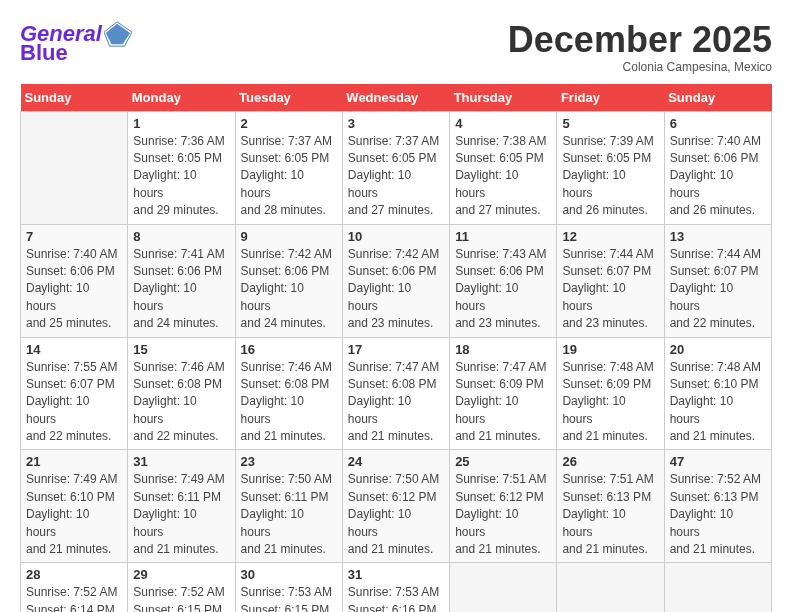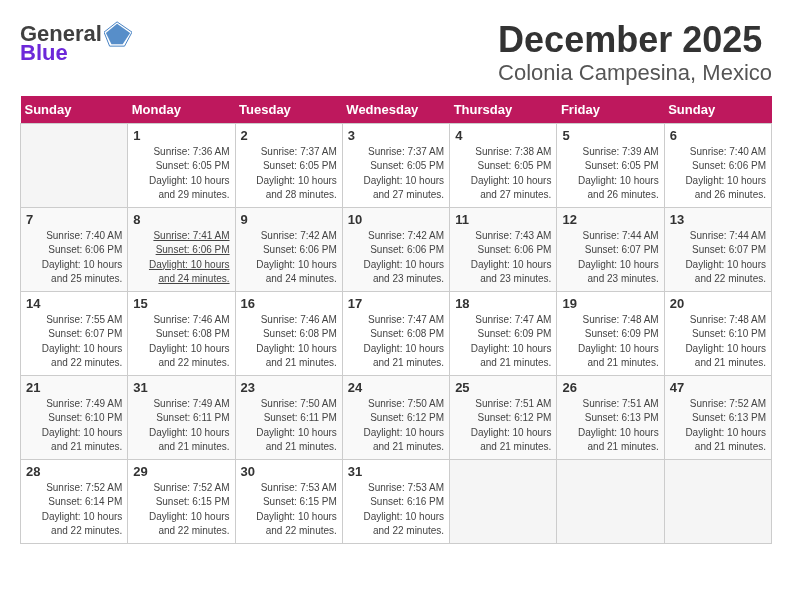--- a/index.html
+++ b/index.html
@@ -17,53 +17,54 @@
       margin-bottom: 10px;
     }
     .logo {
       display: flex;
       align-items: center;
       gap: 4px;
     }
     .logo-text-general {
       font-size: 22px;
       font-weight: bold;
-      color: #404040;
+      color: #6d28d9;
       line-height: 1;
+      font-style: italic;
     }
     .logo-text-blue {
       font-size: 22px;
       font-weight: bold;
       color: #6d28d9;
       line-height: 1;
     }
     .logo-icon {
       width: 28px;
       height: 28px;
     }
     .title-block {
-      text-align: left;
+      text-align: right;
     }
     .month-title {
       font-size: 36px;
       font-weight: bold;
       color: #333;
       line-height: 1.1;
     }
     .location-title {
-      font-size: 22px;
+      font-size: 12px;
       color: #555;
     }
     table {
       width: 100%;
       border-collapse: collapse;
       font-size: 11px;
     }
     thead tr th {
-      background-color: #be185d;
+      background-color: #ef4444;
       color: #fff;
       padding: 6px 4px;
       text-align: left;
       font-size: 13px;
       font-weight: bold;
     }
     tbody tr td {
       border: 1px solid #ccc;
       vertical-align: top;
       padding: 4px 5px;
@@ -77,23 +78,22 @@
     }
     .day-number {
       font-size: 13px;
       font-weight: bold;
       color: #333;
       display: block;
       margin-bottom: 2px;
     }
     .day-detail {
       color: #444;
-      font-size: 10px;
+      font-size: 12px;
       line-height: 1.45;
-      text-align: right;
     }
     .empty-cell {
       background: #f5f5f5 !important;
     }
   </style>
 </head>
 <body>
 
 <div class="header">
   <div class="logo">
@@ -175,21 +175,21 @@
       <tr>
         <td>
           <span class="day-number">7</span>
           <div class="day-detail" style="white-space: pre-line;">Sunrise: 7:40 AM
 Sunset: 6:06 PM
 Daylight: 10 hours
 and 25 minutes.</div>
         </td>
         <td>
           <span class="day-number">8</span>
-          <div class="day-detail" style="white-space: pre-line; text-decoration: underline;">Sunrise: 7:41 AM
+          <div class="day-detail" style="white-space: pre-line;">Sunrise: 7:41 AM
 Sunset: 6:06 PM
 Daylight: 10 hours
 and 24 minutes.</div>
         </td>
         <td>
           <span class="day-number">9</span>
           <div class="day-detail" style="white-space: pre-line;">Sunrise: 7:42 AM
 Sunset: 6:06 PM
 Daylight: 10 hours
 and 24 minutes.</div>

